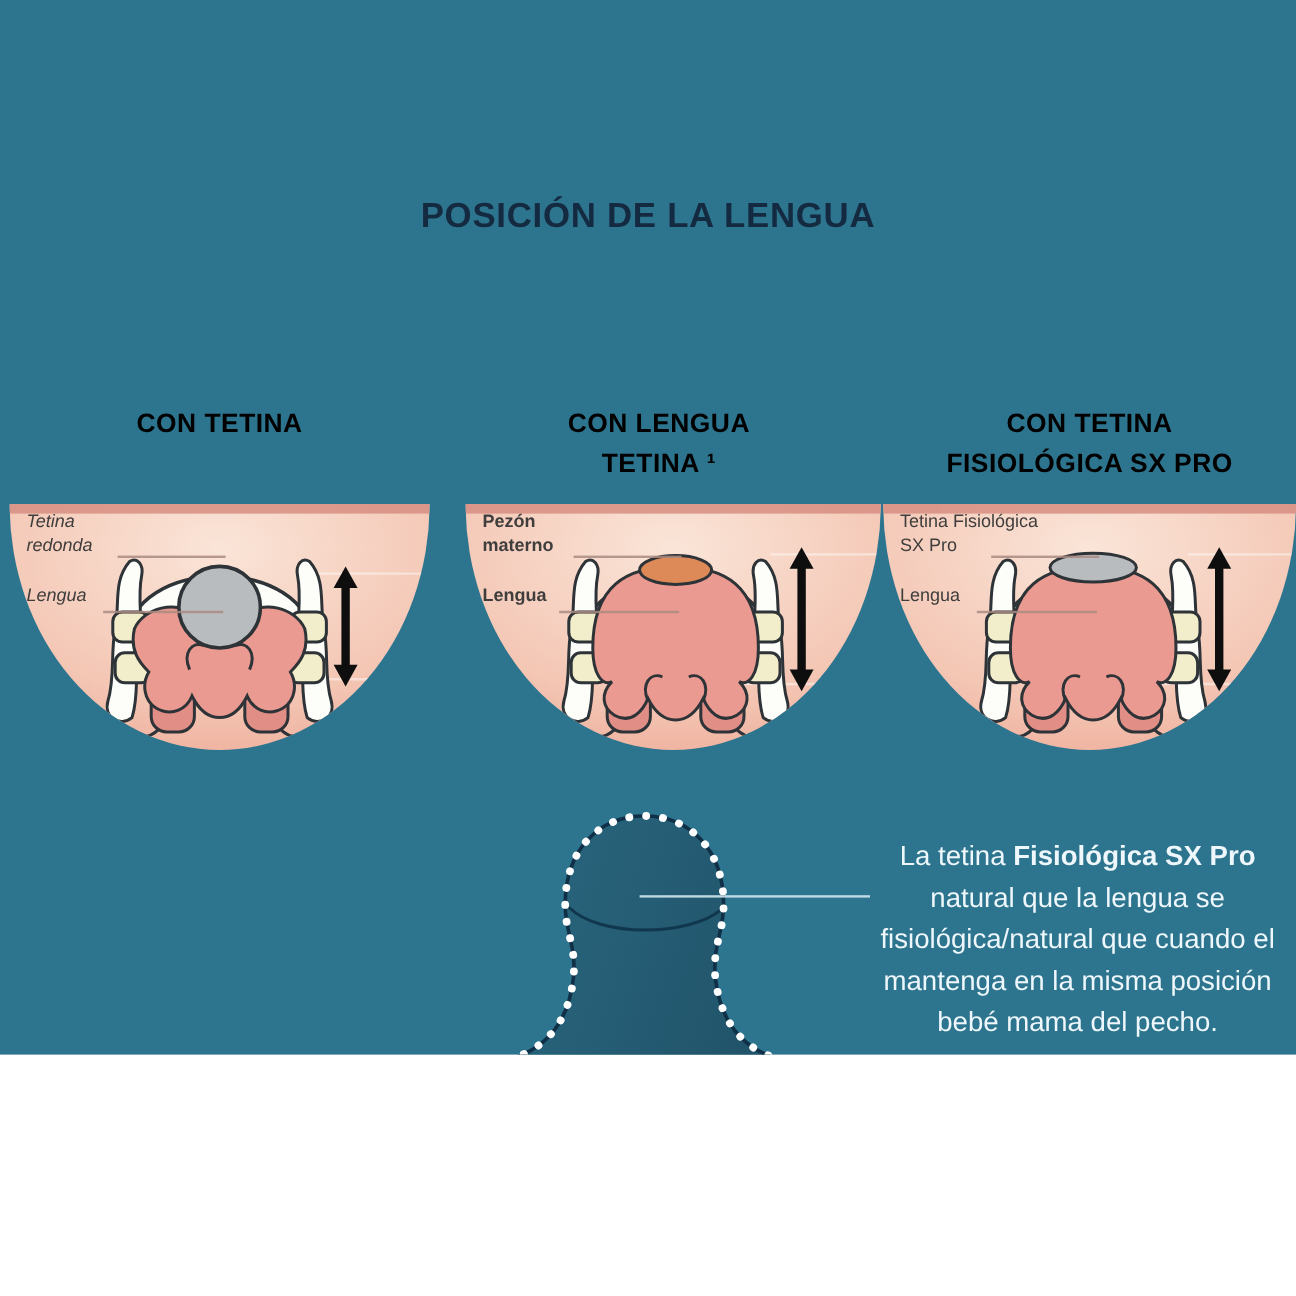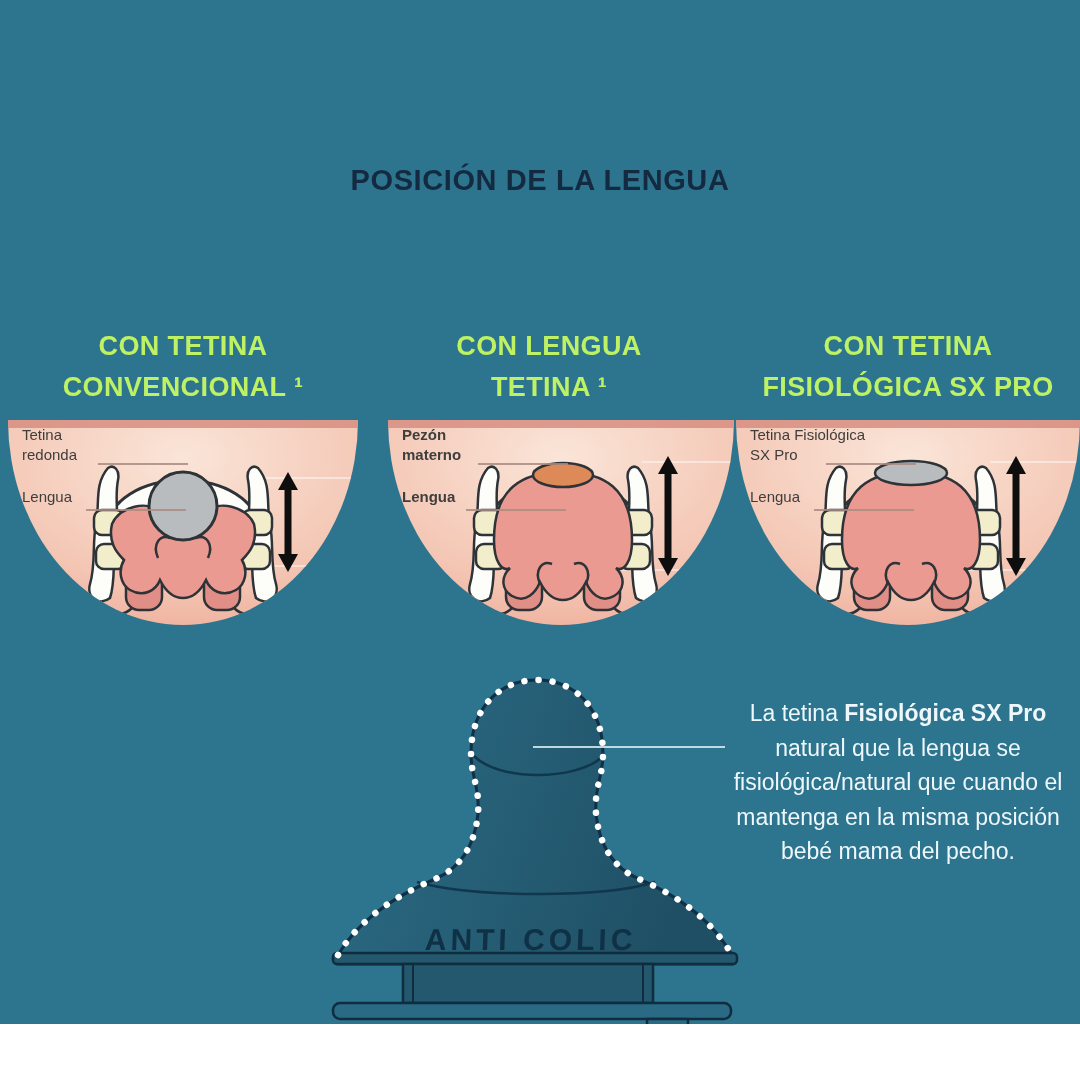--- a/index.html
+++ b/index.html
@@ -1,46 +1,46 @@
 <!DOCTYPE html>
 <html><head>
 <meta charset="utf-8">
 <style>
   html,body{margin:0;padding:0;}
   .canvas{
     position:relative;
-    width:1080px;height:1024px;
+    width:1080px;height:879px;
     background:#2d748e;
     overflow:hidden;
     font-family:"Liberation Sans", sans-serif;
   }
   .page-title{
     position:absolute;left:0;right:0;top:164px;
     text-align:center;
     font-size:29px;font-weight:800;letter-spacing:.6px;
     color:#142a40;
   }
   .col-heading{
-    position:absolute;top:326px;
+    position:absolute;top:336px;
     text-align:center;
-    font-size:27px;font-weight:700;letter-spacing:.4px;
+    font-size:22px;font-weight:700;letter-spacing:.4px;
     line-height:1.5;
-    color:#bef264;
+    color:#000000;
   }
   .hd1{left:8px;width:350px;}
   .hd2{left:376px;width:346px;}
   .hd3{left:736px;width:344px;}
 
   .mouth{
     position:absolute;top:420px;height:205px;
     border-radius:0 0 50% 50% / 0 0 100% 100%;
     background:radial-gradient(120% 130% at 50% 18%, #fae5d8 0%, #f4c6b4 48%, #eb9f8c 82%, #e79886 100%);
     overflow:hidden;
   }
-  .m1{left:8px;width:350px;}
+  .m1{left:8px;width:350px;font-style:italic;}
   .m2{left:388px;width:346px;font-weight:bold;}
   .m3{left:736px;width:344px;}
   .mouth .topstrip{
     position:absolute;left:0;top:0;width:100%;height:8px;
     background:#d4897d;opacity:.8;
   }
   .mouth svg{position:absolute;left:0;top:0;width:350px;height:205px;}
   .diag-label{
     position:absolute;
     font-size:15px;line-height:1.35;color:#3f3e3d;
@@ -68,21 +68,20 @@
 </style>
 </head>
 <body>
 
 <div class="canvas">
 
   <div class="page-title">POSICIÓN DE LA LENGUA</div>
 
   <div class="col-heading hd1">
     <div>CON TETINA</div>
-    <div>CONVENCIONAL ¹</div>
   </div>
   <div class="col-heading hd2">
     <div>CON LENGUA</div>
     <div>TETINA ¹</div>
   </div>
   <div class="col-heading hd3">
     <div>CON TETINA</div>
     <div>FISIOLÓGICA SX PRO</div>
   </div>
 

